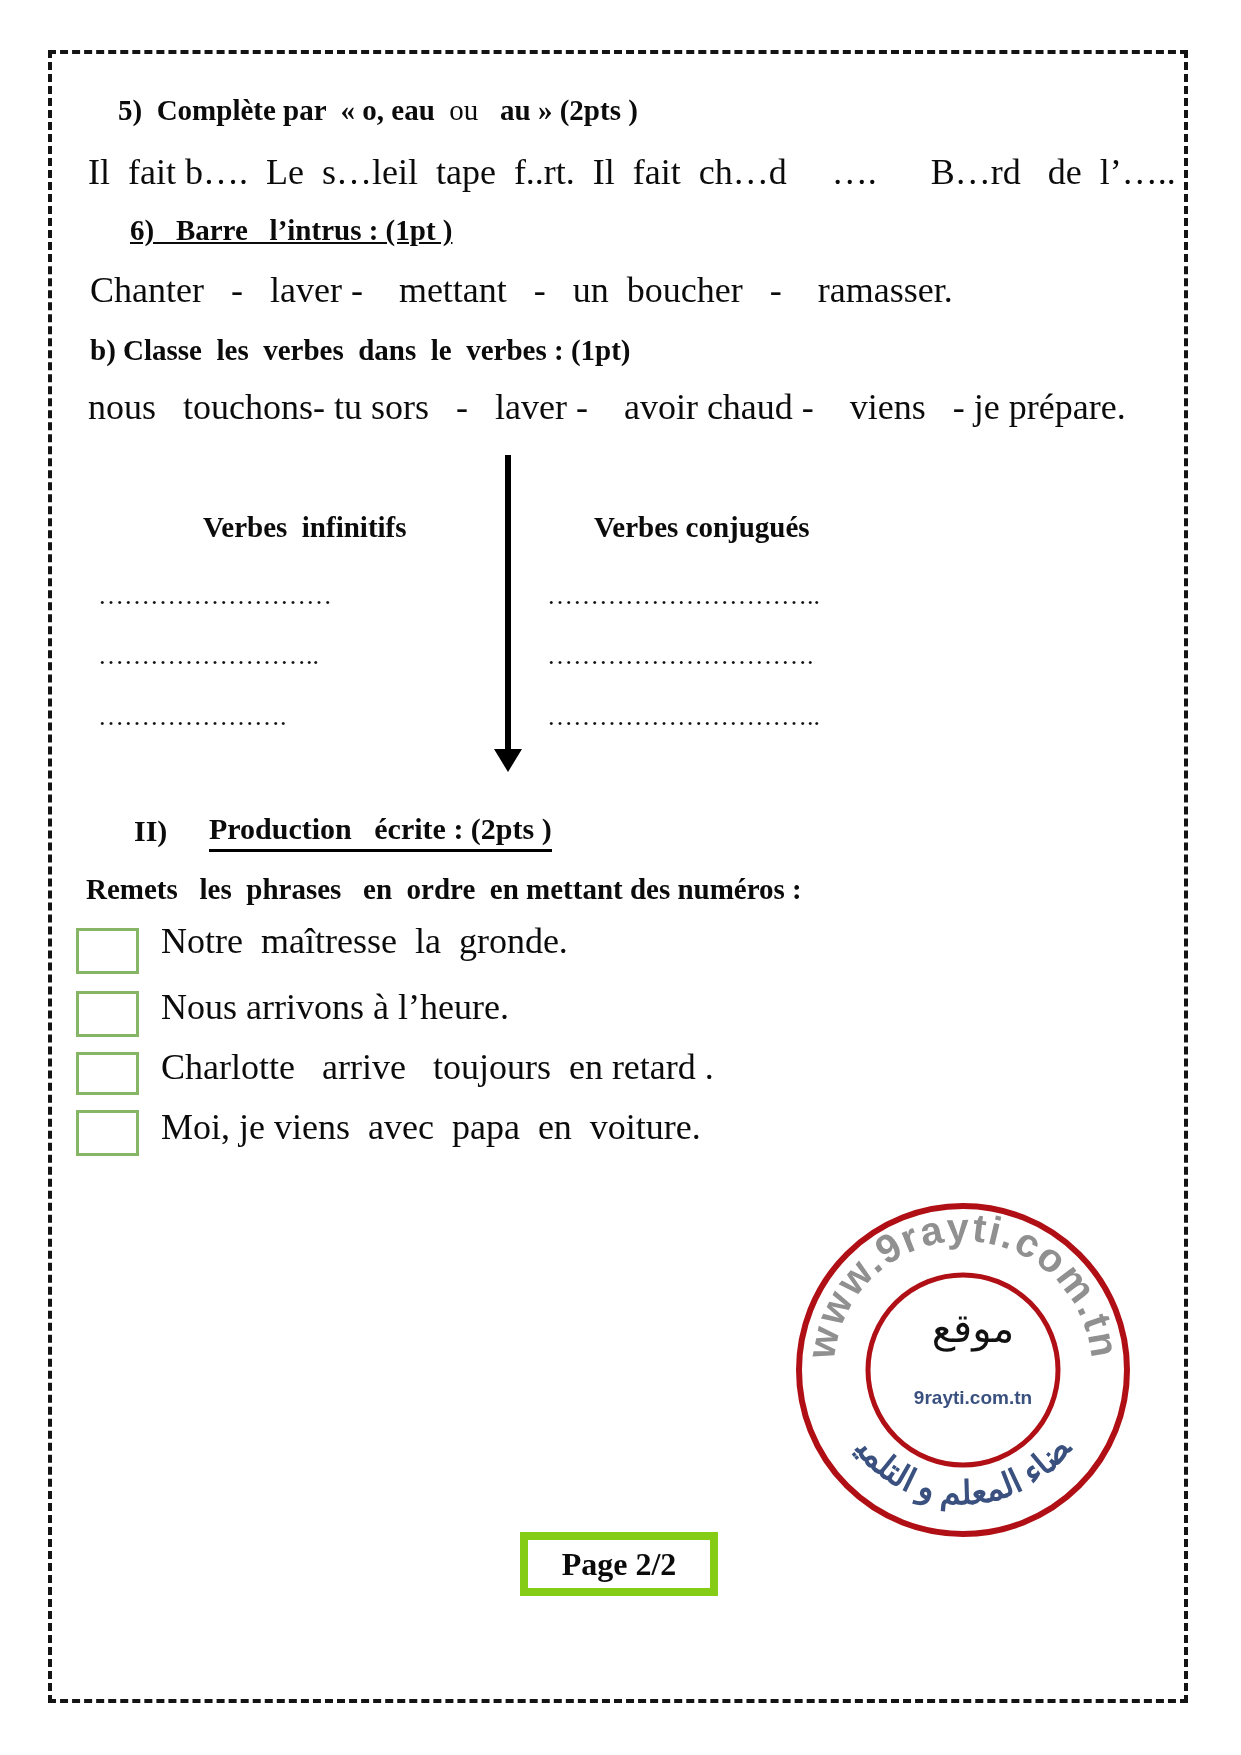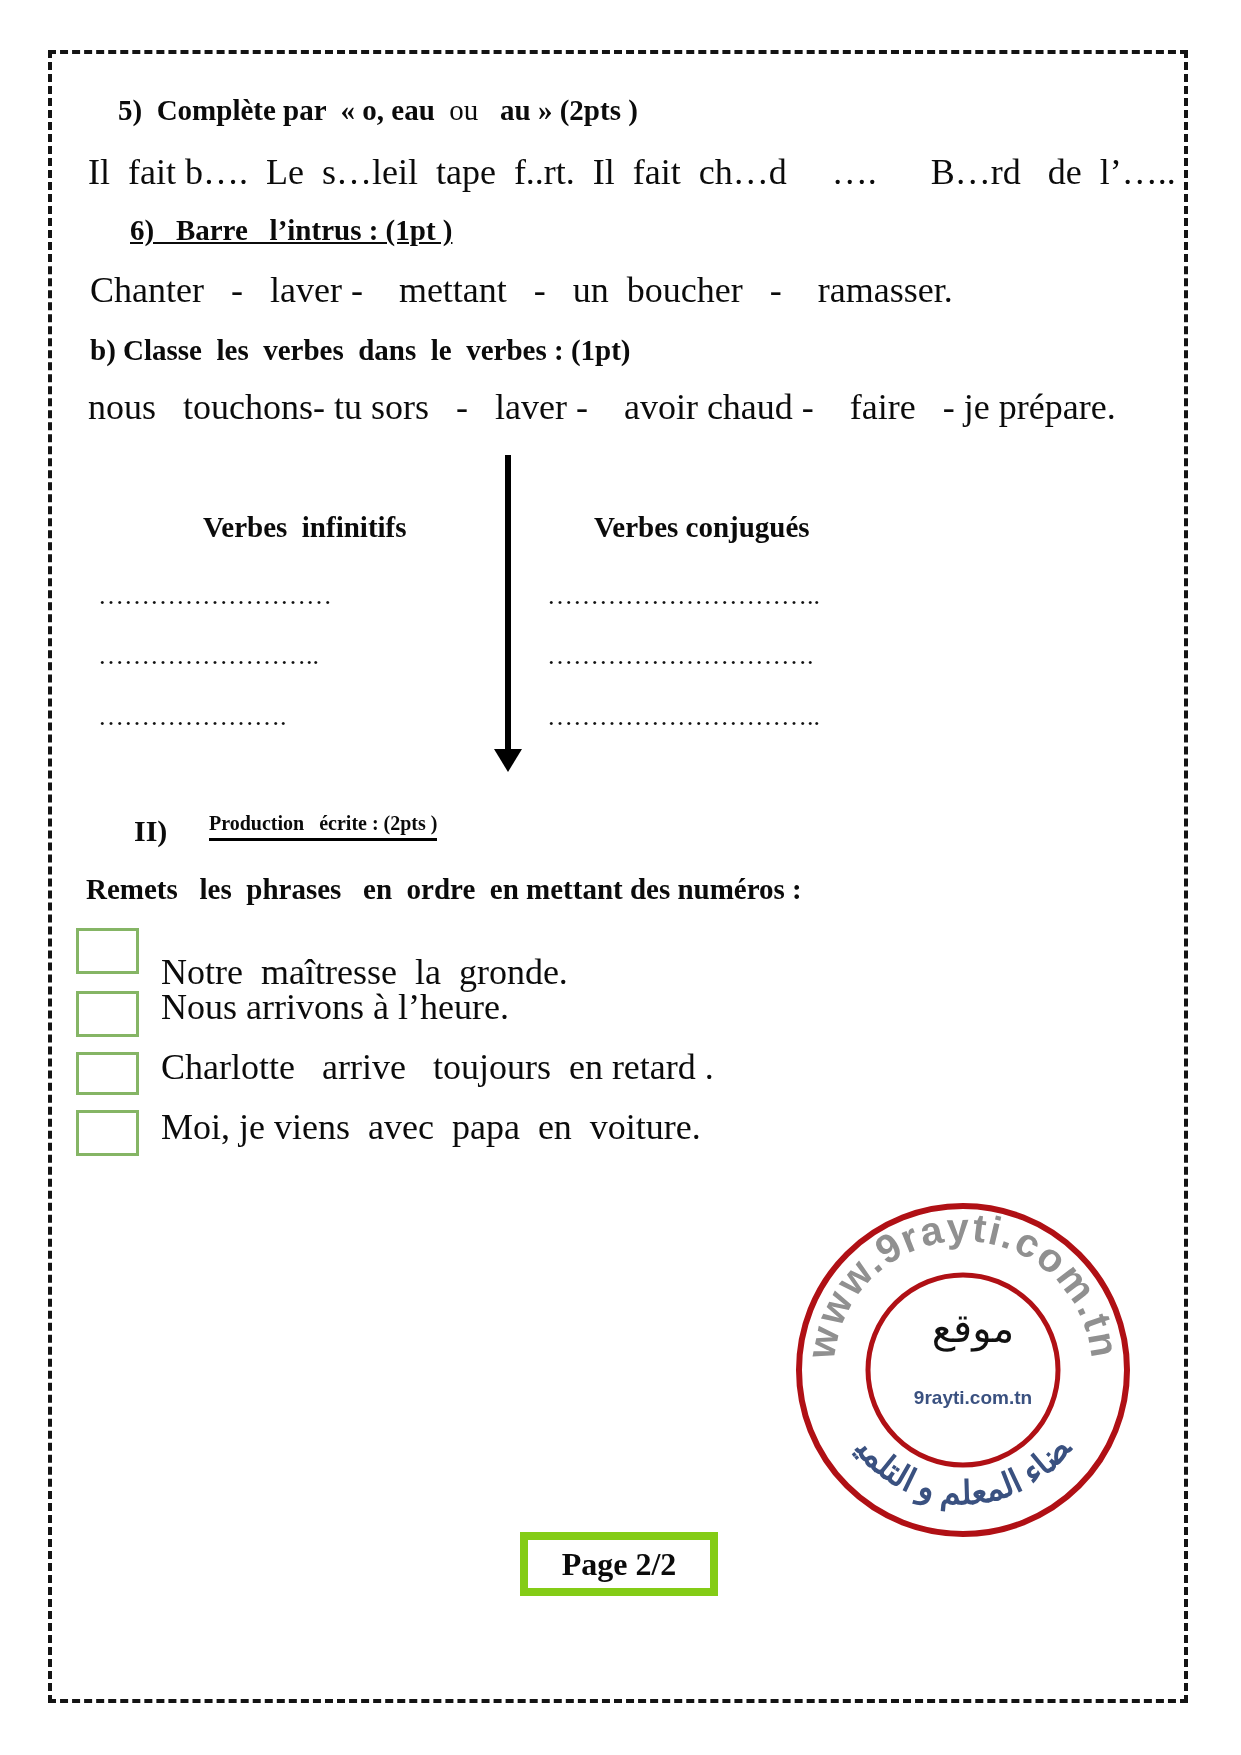--- a/index.html
+++ b/index.html
@@ -35,43 +35,43 @@
 <div class="abs head-line" style="left:118px;top:93px;"><span>5)  Complète par  « o, eau</span><span style="font-weight:normal;">  ou  </span><span> au » (2pts )</span></div>
 
 <div class="abs body-line" style="left:88px;top:155px;">Il  fait b….  Le  s…leil  tape  f..rt.  Il  fait  ch…d     ….      B…rd   de  l’…..</div>
 
 <div class="abs head-line" style="left:130px;top:213px;text-decoration:underline;">6)   Barre   l’intrus : (1pt )</div>
 
 <div class="abs body-line" style="left:90px;top:273px;">Chanter   -   laver -    mettant   -   un  boucher   -    ramasser.</div>
 
 <div class="abs head-line" style="left:90px;top:333px;">b) Classe  les  verbes  dans  le  verbes : (1pt)</div>
 
-<div class="abs body-line" style="left:88px;top:390px;">nous   touchons- tu sors   -   laver -    avoir chaud -    faire   - je prépare.</div>
+<div class="abs body-line" style="left:88px;top:390px;">nous   touchons- tu sors   -   laver -    avoir chaud -    viens   - je prépare.</div>
 
 <div class="arrow-line"></div>
 <div class="arrow-head"></div>
 
 <div class="abs head-line" style="left:177px;top:510px;margin-left:26px;">Verbes  infinitifs</div>
 <div class="abs head-line" style="left:594px;top:510px;">Verbes conjugués</div>
 
 <div class="abs dots" style="left:98px;top:581px;">………………………</div>
 <div class="abs dots" style="left:98px;top:641px;">……………………..</div>
 <div class="abs dots" style="left:98px;top:702px;">………………….</div>
 
 <div class="abs dots" style="left:547px;top:581px;">…………………………..</div>
 <div class="abs dots" style="left:547px;top:641px;">………………………….</div>
 <div class="abs dots" style="left:547px;top:702px;">…………………………..</div>
 
 <div class="abs" style="left:134px;top:814px;font-size:30px;font-weight:bold;">II)</div>
-<div class="abs underlined" style="left:209px;top:812px;font-size:20px;font-weight:bold;">Production   écrite : (2pts )</div>
+<div class="abs underlined" style="left:209px;top:812px;font-size:30px;font-weight:bold;">Production   écrite : (2pts )</div>
 
 <div class="abs head-line" style="left:86px;top:872px;">Remets   les  phrases   en  ordre  en mettant des numéros :</div>
 
 <div class="cbx" style="top:928px;"></div>
-<div class="abs body-line" style="left:161px;top:955px;">Notre  maîtresse  la  gronde.</div>
+<div class="abs body-line" style="left:161px;top:924px;">Notre  maîtresse  la  gronde.</div>
 
 <div class="cbx" style="top:991px;"></div>
 <div class="abs body-line" style="left:161px;top:990px;">Nous arrivons à l’heure.</div>
 
 <div class="cbx" style="top:1052px;height:43px;"></div>
 <div class="abs body-line" style="left:161px;top:1050px;">Charlotte   arrive   toujours  en retard .</div>
 
 <div class="cbx" style="top:1110px;"></div>
 <div class="abs body-line" style="left:161px;top:1110px;">Moi, je viens  avec  papa  en  voiture.</div>
 

